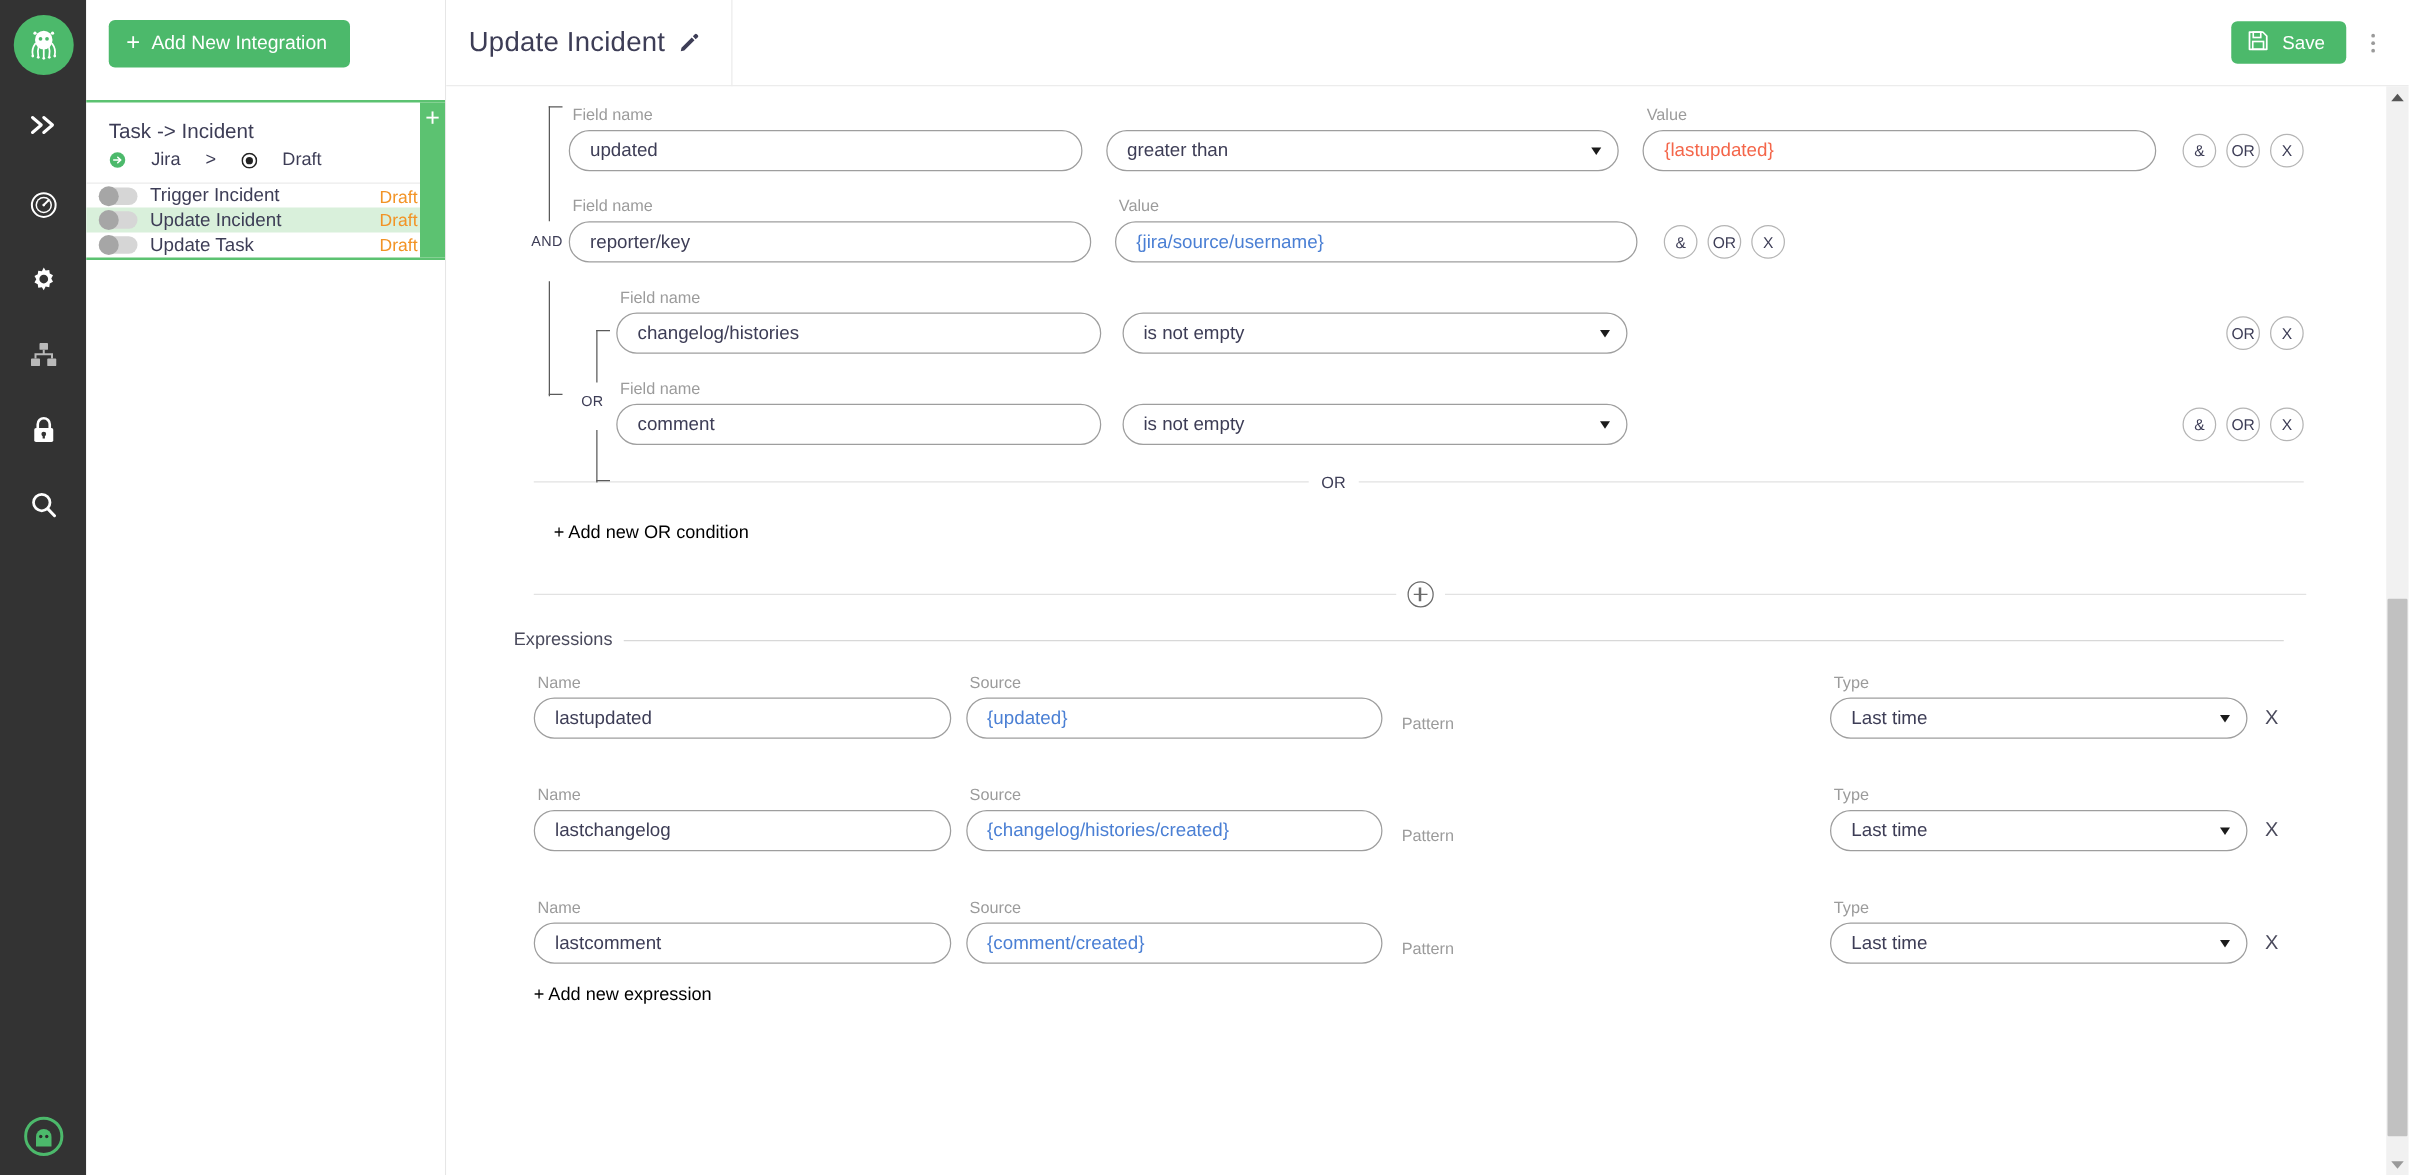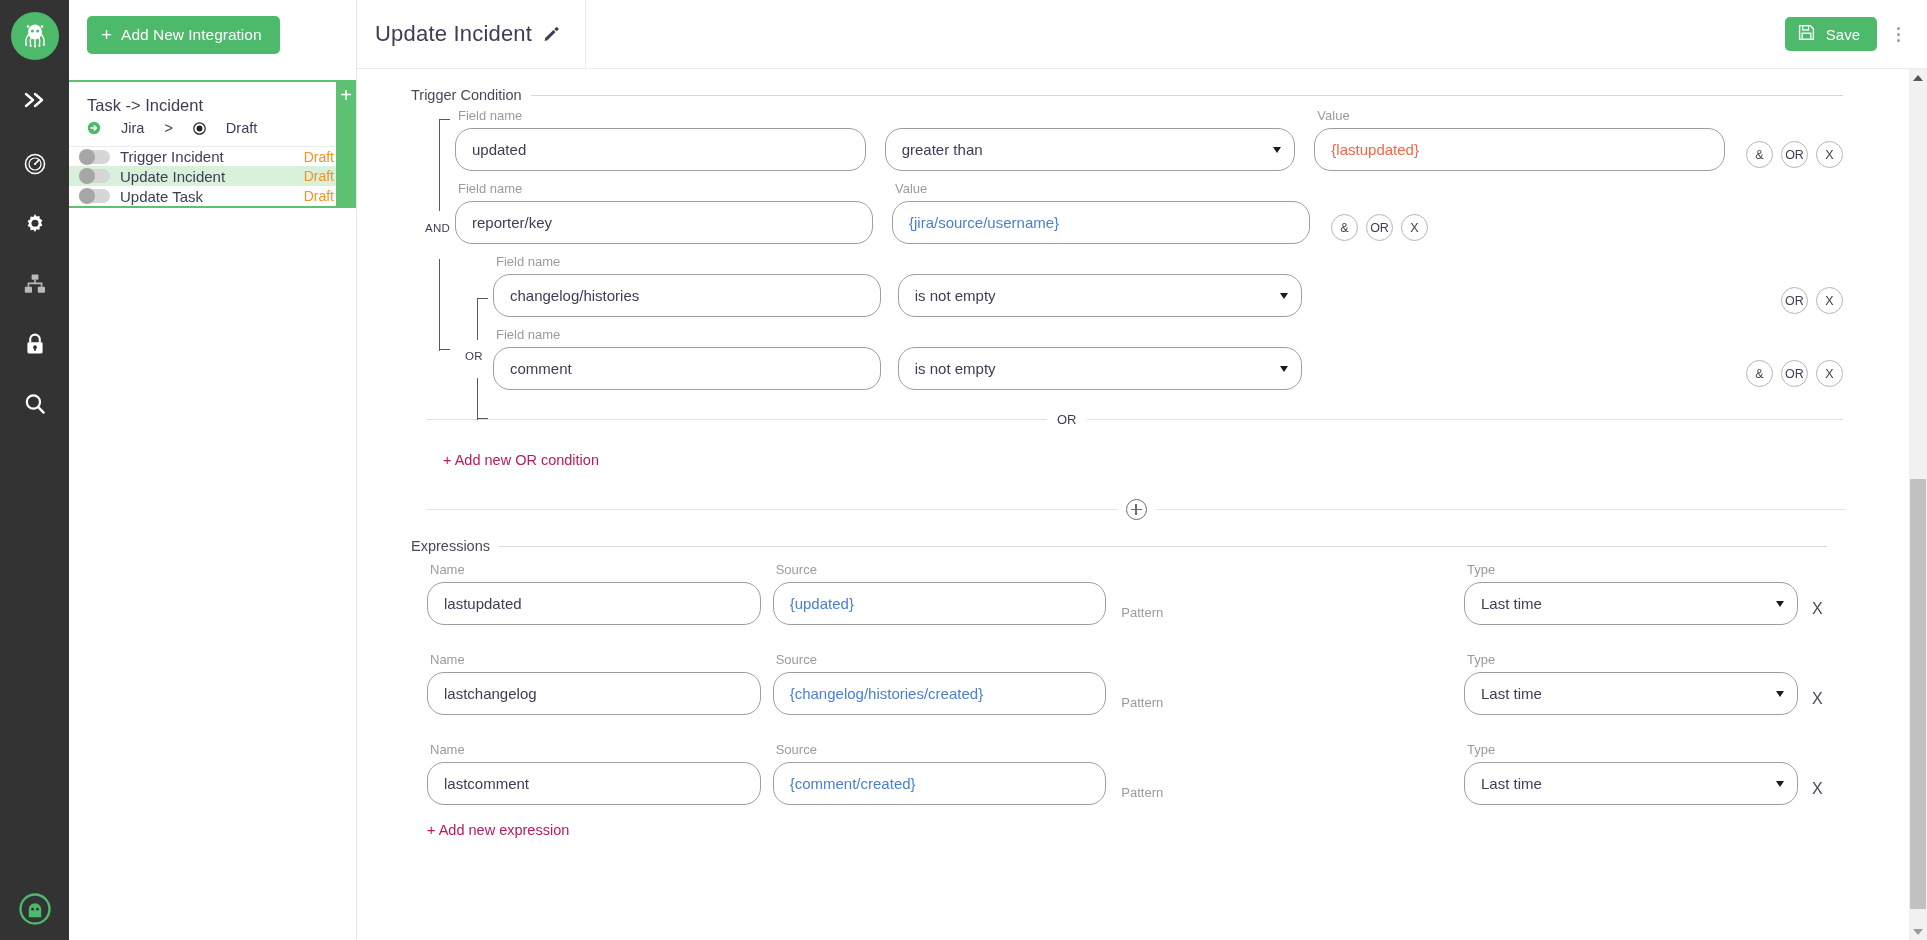--- a/index.html
+++ b/index.html
@@ -146,21 +146,21 @@
   .row {
     display: flex; align-items: flex-end; gap: 0;
     position: relative; height: 62px;
   }
   .fieldcol { position: relative; }
   .flabel {
     position: absolute; top: -20px; left: 3px;
     font-size: 13px; color: #9b9b9b; white-space: nowrap;
   }
   .pill {
-    height: 43px; border: 1px solid #9e9e9e; border-radius: 17px;
+    height: 33px; border: 1px solid #9e9e9e; border-radius: 17px;
     background: #fff; display: flex; align-items: center;
     padding: 0 16px; font-size: 15px; color: #3d3d56;
     white-space: nowrap; overflow: hidden; cursor: text;
   }
   .pill.sel { cursor: pointer; padding-right: 28px; position: relative; }
   .pill.sel .caret {
     position: absolute; right: 13px; top: 50%; transform: translateY(-50%);
     width: 0; height: 0; border-left: 4.5px solid transparent;
     border-right: 4.5px solid transparent; border-top: 6px solid #1b1b1b;
   }
@@ -186,21 +186,21 @@
 
   .or-divider {
     display: flex; align-items: center; gap: 10px;
     margin: 18px 0 0 0; font-size: 13px; color: #3d3d56;
   }
   .or-divider .rule { height: 1px; background: #e2e2e2; }
   .or-divider .left { width: 620px; }
   .or-divider .right { flex: 1; }
 
   .addlink {
-    color: #be185d; font-size: 14.5px; cursor: pointer;
+    color: #000000; font-size: 14.5px; cursor: pointer;
     display: inline-block; margin-top: 25px;
   }
 
   .plus-divider {
     display: flex; align-items: center; margin-top: 30px;
   }
   .plus-divider .rule { flex: 1; height: 1px; background: #e2e2e2; }
   .plus-circ {
     width: 21px; height: 21px; border-radius: 50%;
     border: 1.4px solid #6b6b6b; margin: 0 9px;
@@ -386,24 +386,20 @@
             <i></i>
             <i></i>
           </div>
       </div>
     </div>
 
     <div class="content">
       <div class="canvas">
 
         <div class="section" style="margin-left:0; margin-right:46px; padding-left:54px;">
-          <div class="sec-head">
-            <span class="lbl">Trigger Condition</span>
-            <span class="rule"></span>
-          </div>
 
           <div class="cond-area" style="margin-left:16px;">
 
             <div class="bracket" style="left:0px; top:16px; width:24px; height:232px;">
               <div class="bk-line" style="left:12px; top:0; width:1.3px; height:92px;"></div>
               <div class="bk-line" style="left:12px; top:0; width:11px; height:1.3px;"></div>
               <div class="bk-line" style="left:12px; top:140px; width:1.3px; height:92px;"></div>
               <div class="bk-line" style="left:12px; top:230px; width:11px; height:1.3px;"></div>
               <div class="bk-label" style="left:-2px; top:103px;">AND</div>
             </div>

